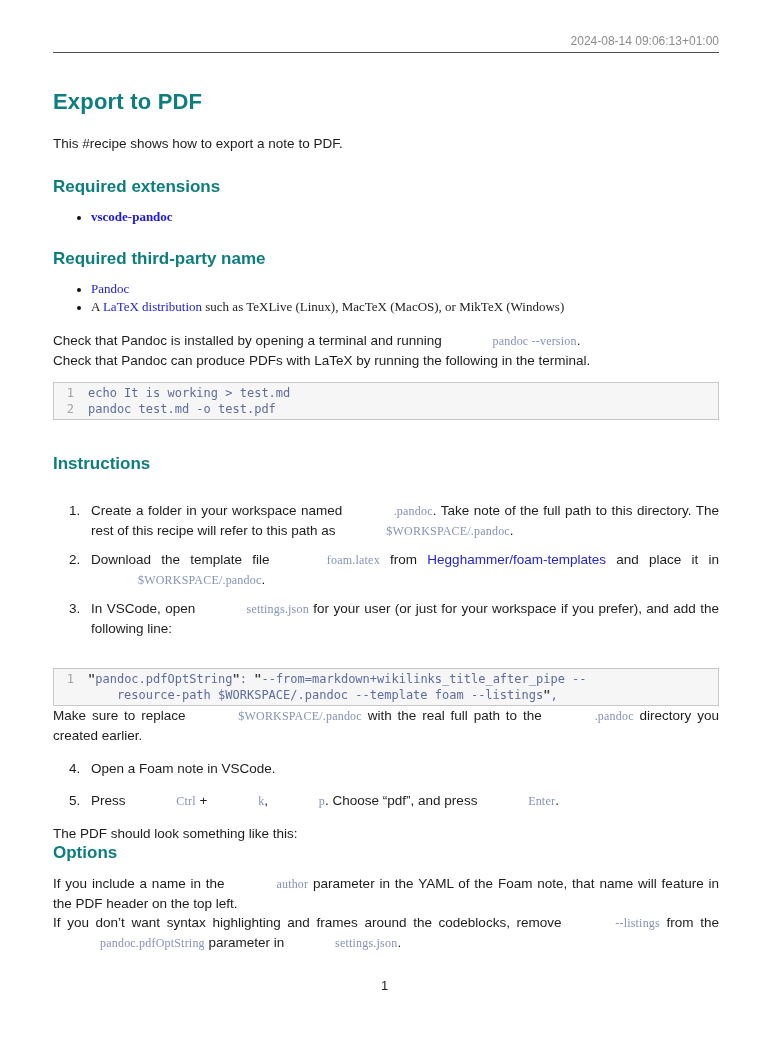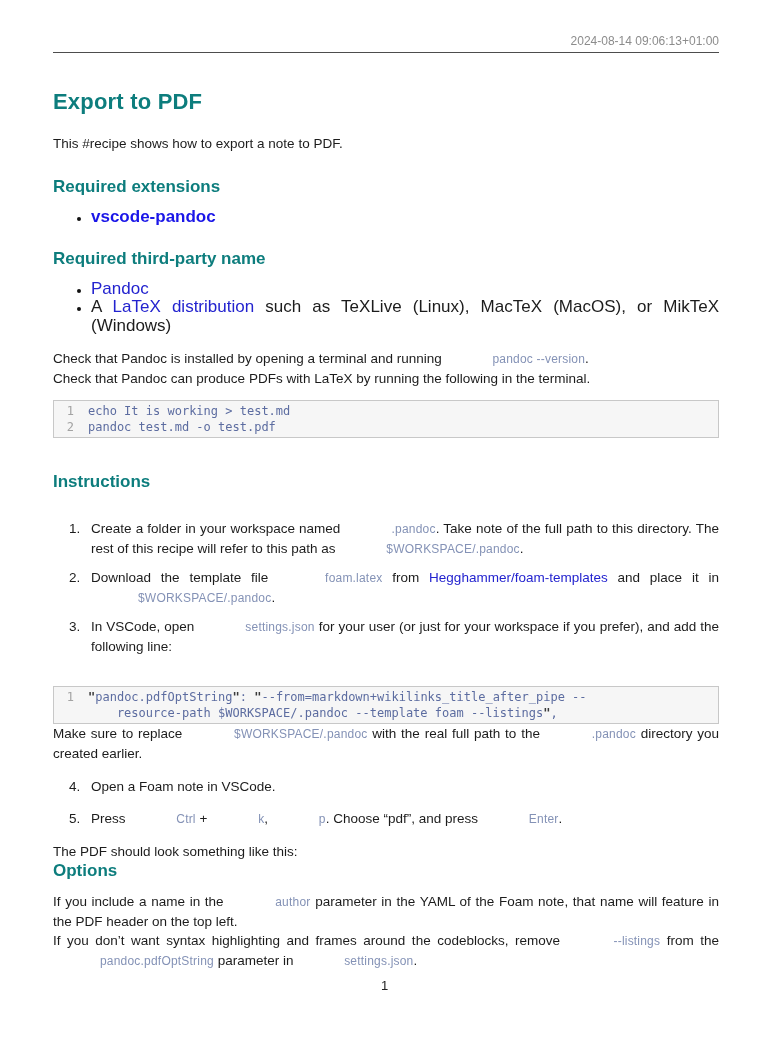--- a/index.html
+++ b/index.html
@@ -64,23 +64,24 @@
   .mt-replace { margin-top: 0; }
   .mt-pdfnote { margin-top: 13px; }
   .mt-options { margin-top: 12px; }
   
   .bullet-list {
     margin: 12px 0 0 0;
     padding: 0 0 0 38px;
     list-style: disc outside;
   }
   .bullet-list li {
-    font-size: 17px;
+    font-size: 13px;
     line-height: 18.5px;
     text-align: justify;
+    font-family: Liberation Serif, serif;
   }
   .bullet-list li::marker { color: #111; font-size: 12px; }
   .num-list {
     margin: 28px 0 0 0;
     padding: 0;
     list-style: none;
     counter-reset: instr var(--start, 0);
   }
   .num-list.cont { margin-top: 14px; }
   .num-list li {
@@ -95,21 +96,21 @@
   .num-list.cont li { margin-top: 13px; }
   .num-list li:first-child { margin-top: 0; }
   .num-list li::before {
     content: counter(instr) ".";
     position: absolute;
     left: 16px;
     top: 0;
   }
   
   .inline-code {
-    font-family: Liberation Sans, sans-serif;
+    font-family: Liberation Serif, serif;
     font-size: 12px;
     color: var(--inline-code-color, #8492b6);
     letter-spacing: 0.2px;
     white-space: nowrap;
     padding-left: 47px;
   }
   .doc-link {
     color: var(--link-color, #2323cf);
     text-decoration: none;
   }

